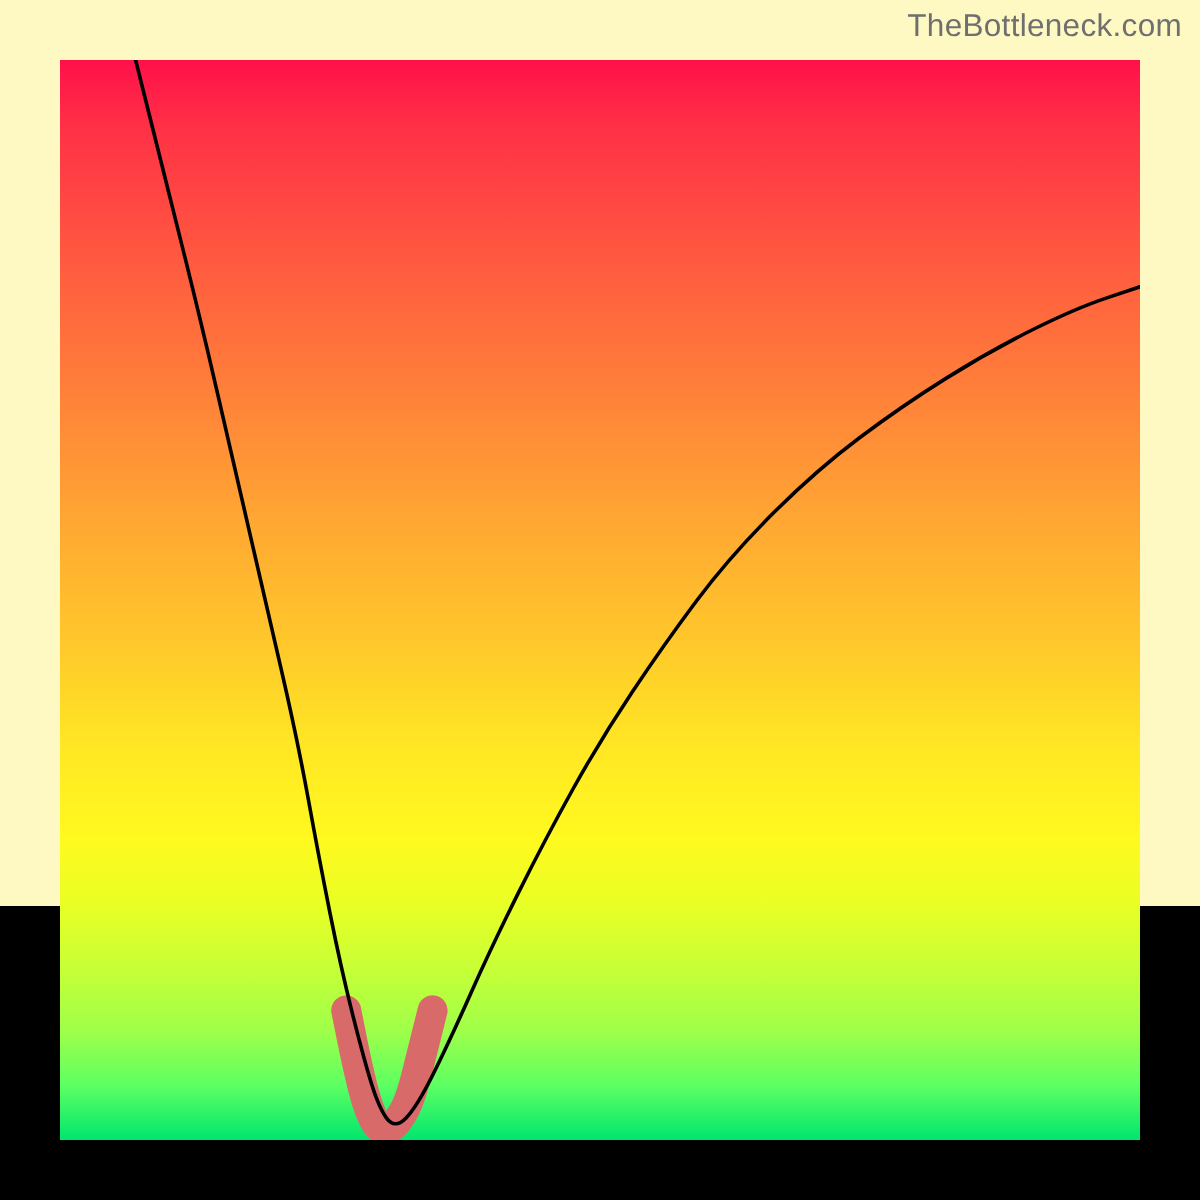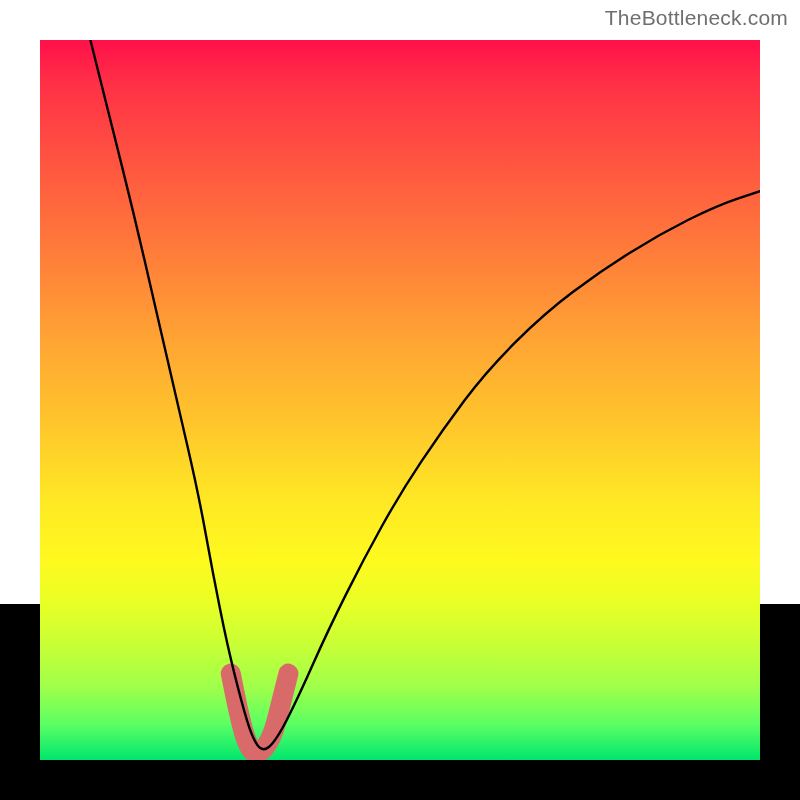--- a/index.html
+++ b/index.html
@@ -10,21 +10,21 @@
     background: #000;
     overflow: hidden;
     font-family: Arial, Helvetica, sans-serif;
   }
   .frame {
     position: absolute;
     left: 0;
     top: 0;
     width: 800px;
     height: 604px;
-    background: #ffffff;
+    background: #fef9c3;
   }
   .plot {
     position: absolute;
     left: 40px;
     top: 40px;
     width: 720px;
     height: 720px;
     background: linear-gradient(
       to bottom,
       #ff104a 0%,

